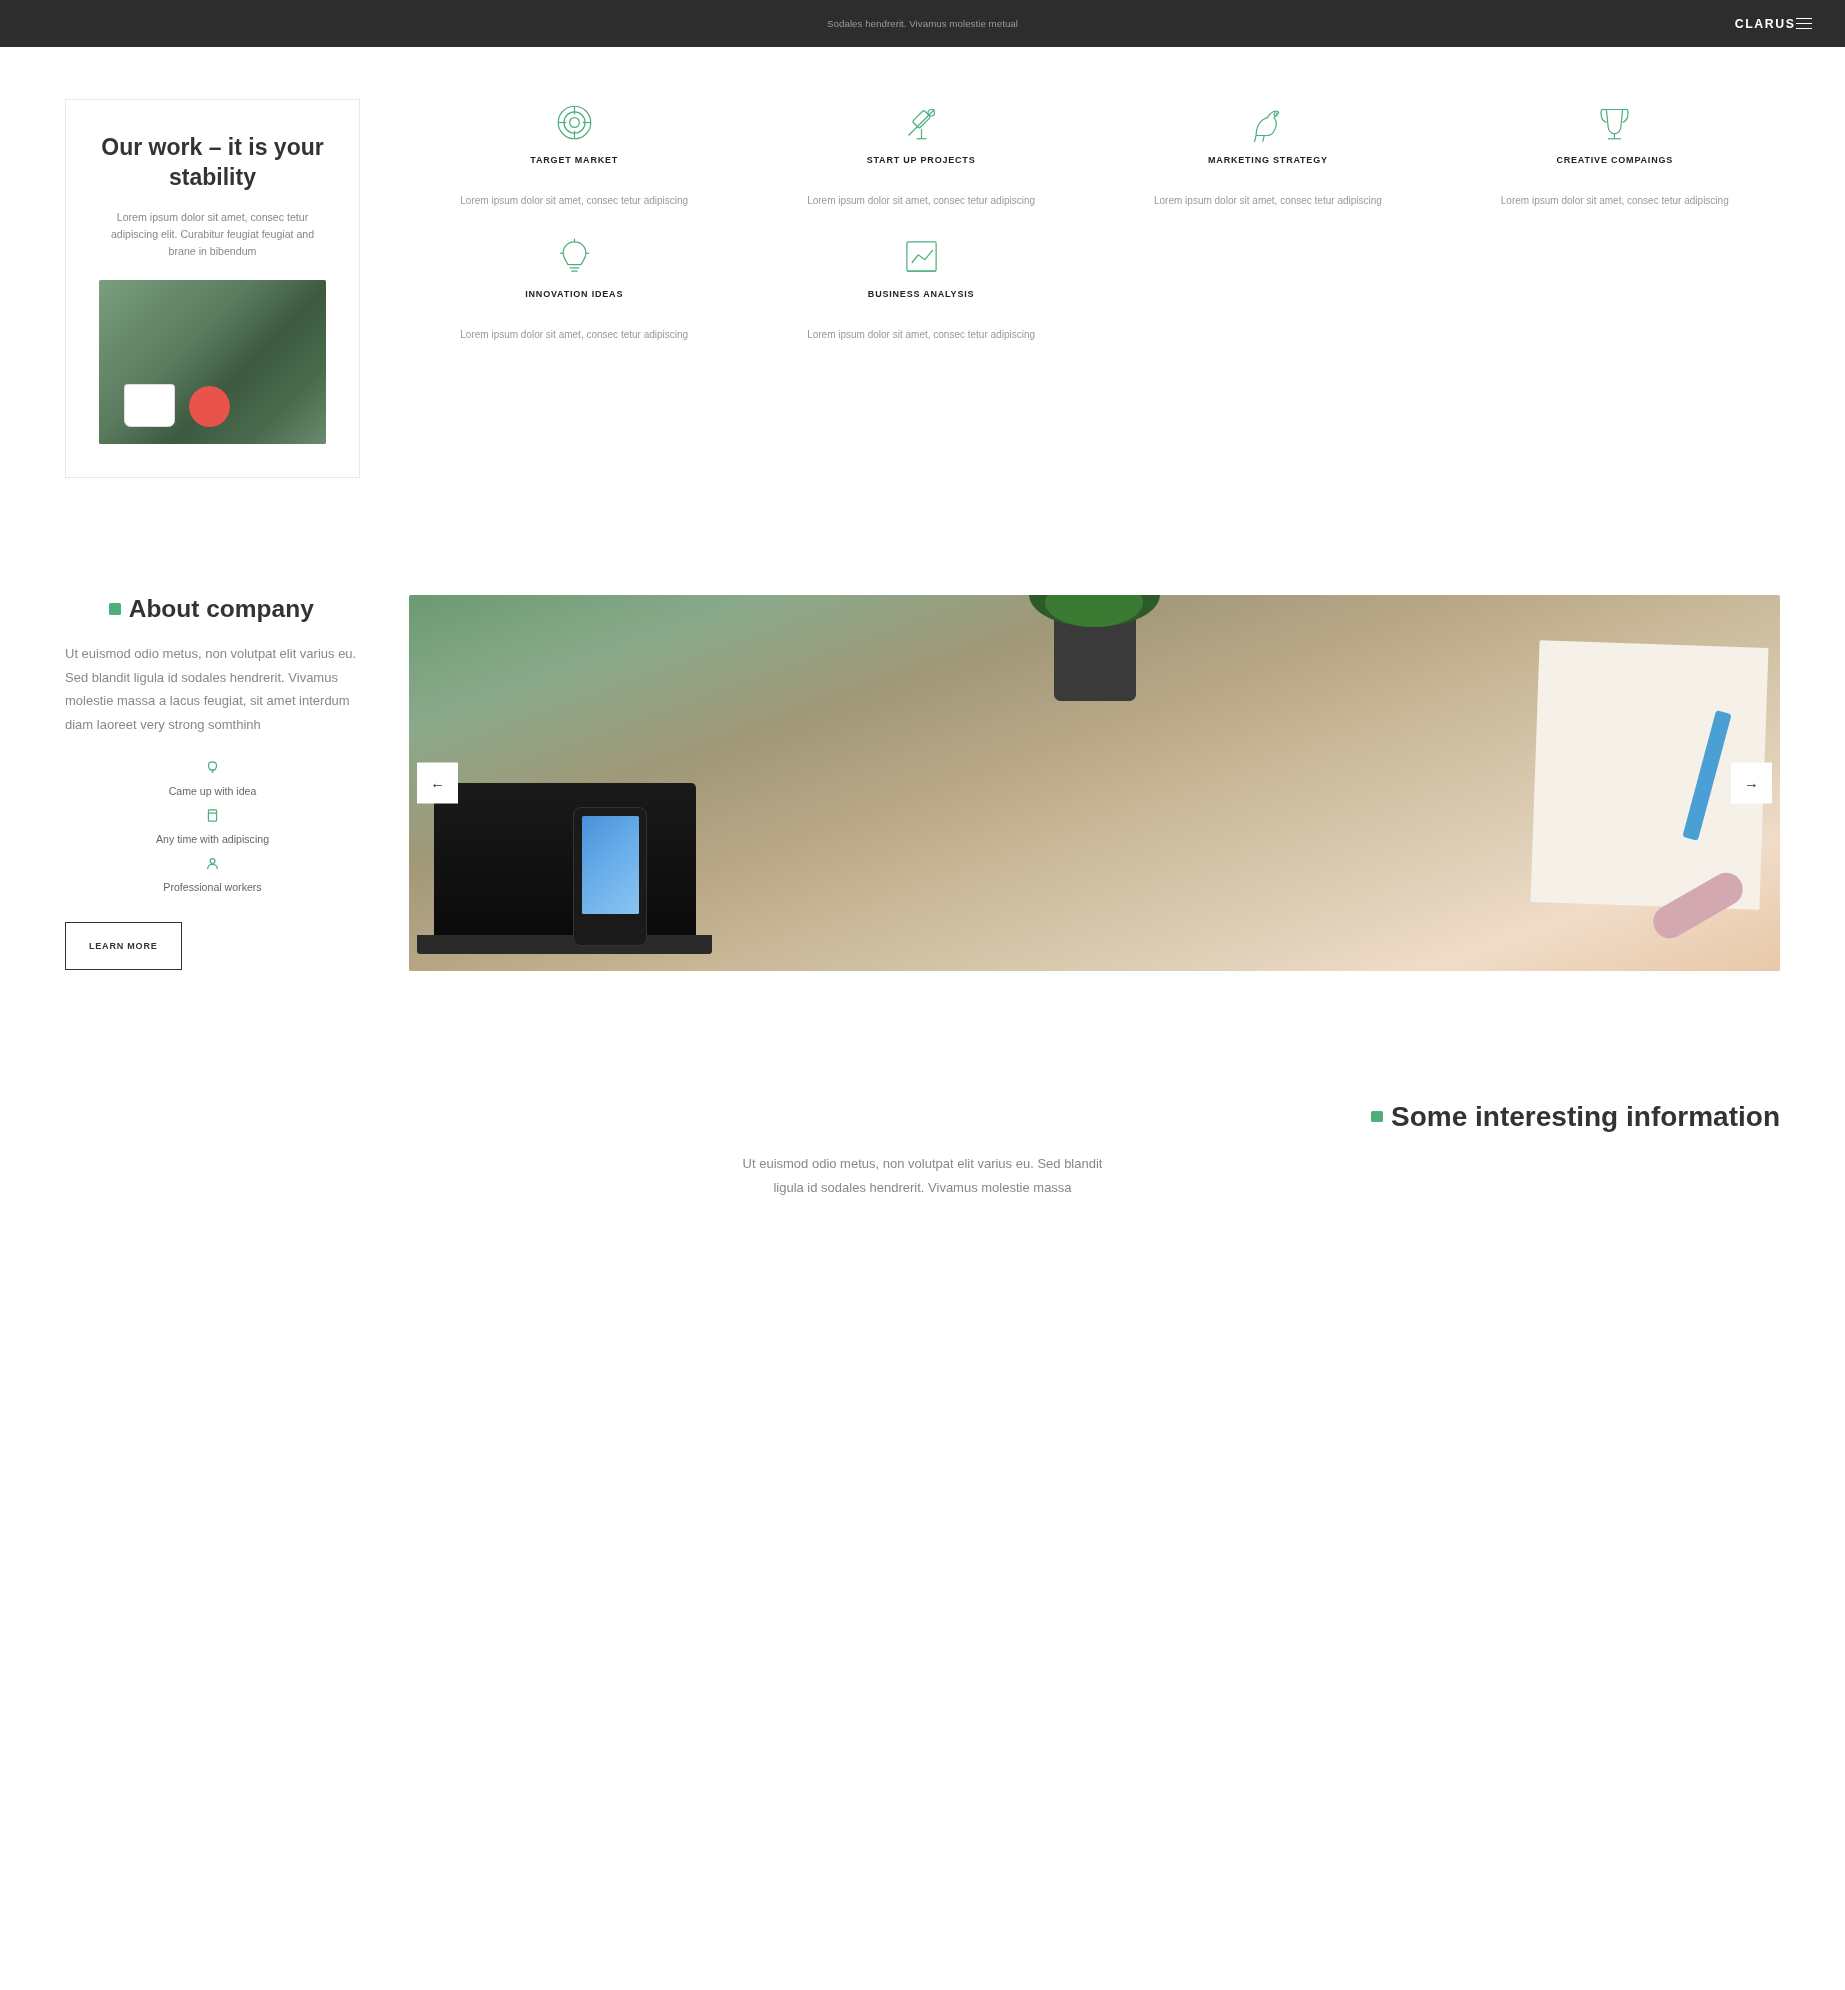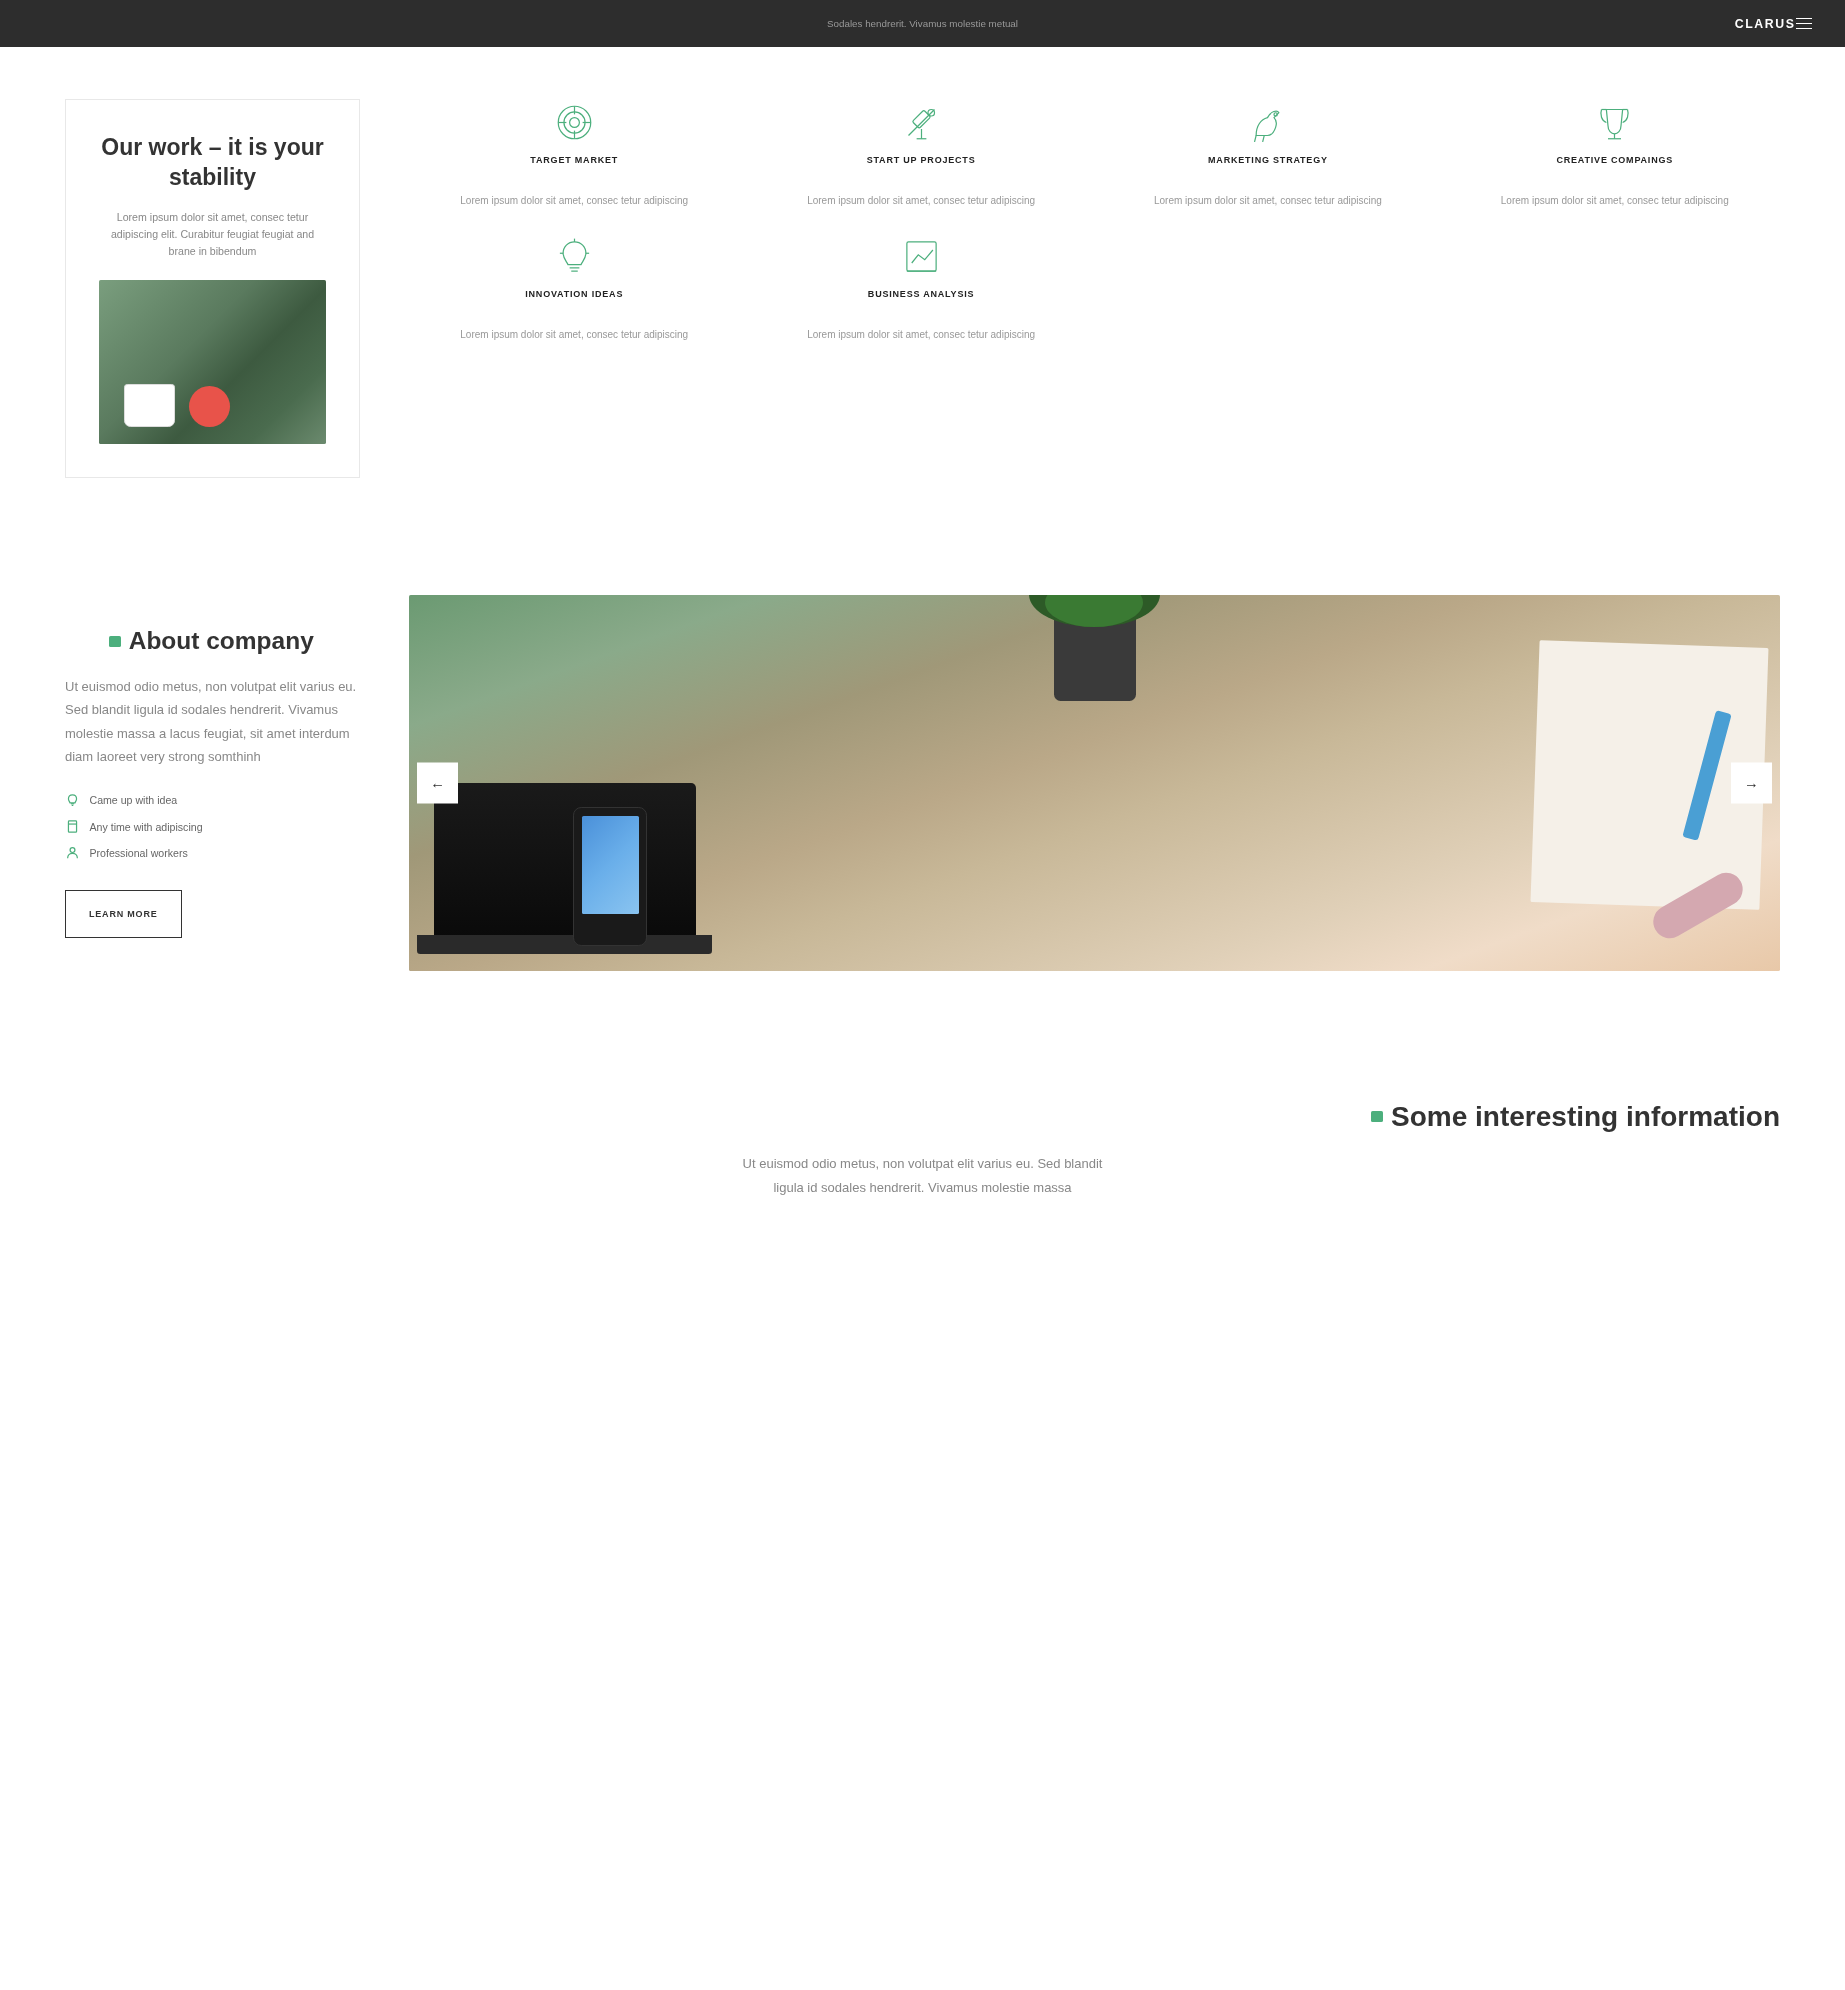--- a/index.html
+++ b/index.html
@@ -189,20 +189,21 @@
       list-style: none;
       margin-bottom: 29.5px;
     }
     .about-list li {
       display: flex;
       align-items: center;
       gap: 9.8px;
       margin-bottom: 11.5px;
       font-size: 10.6px;
       color: #666;
+      flex-direction: column;
     }
     .list-icon {
       width: 14.7px;
       height: 14.7px;
       flex-shrink: 0;
       display: flex;
       align-items: center;
       justify-content: center;
     }
     .list-icon svg {

